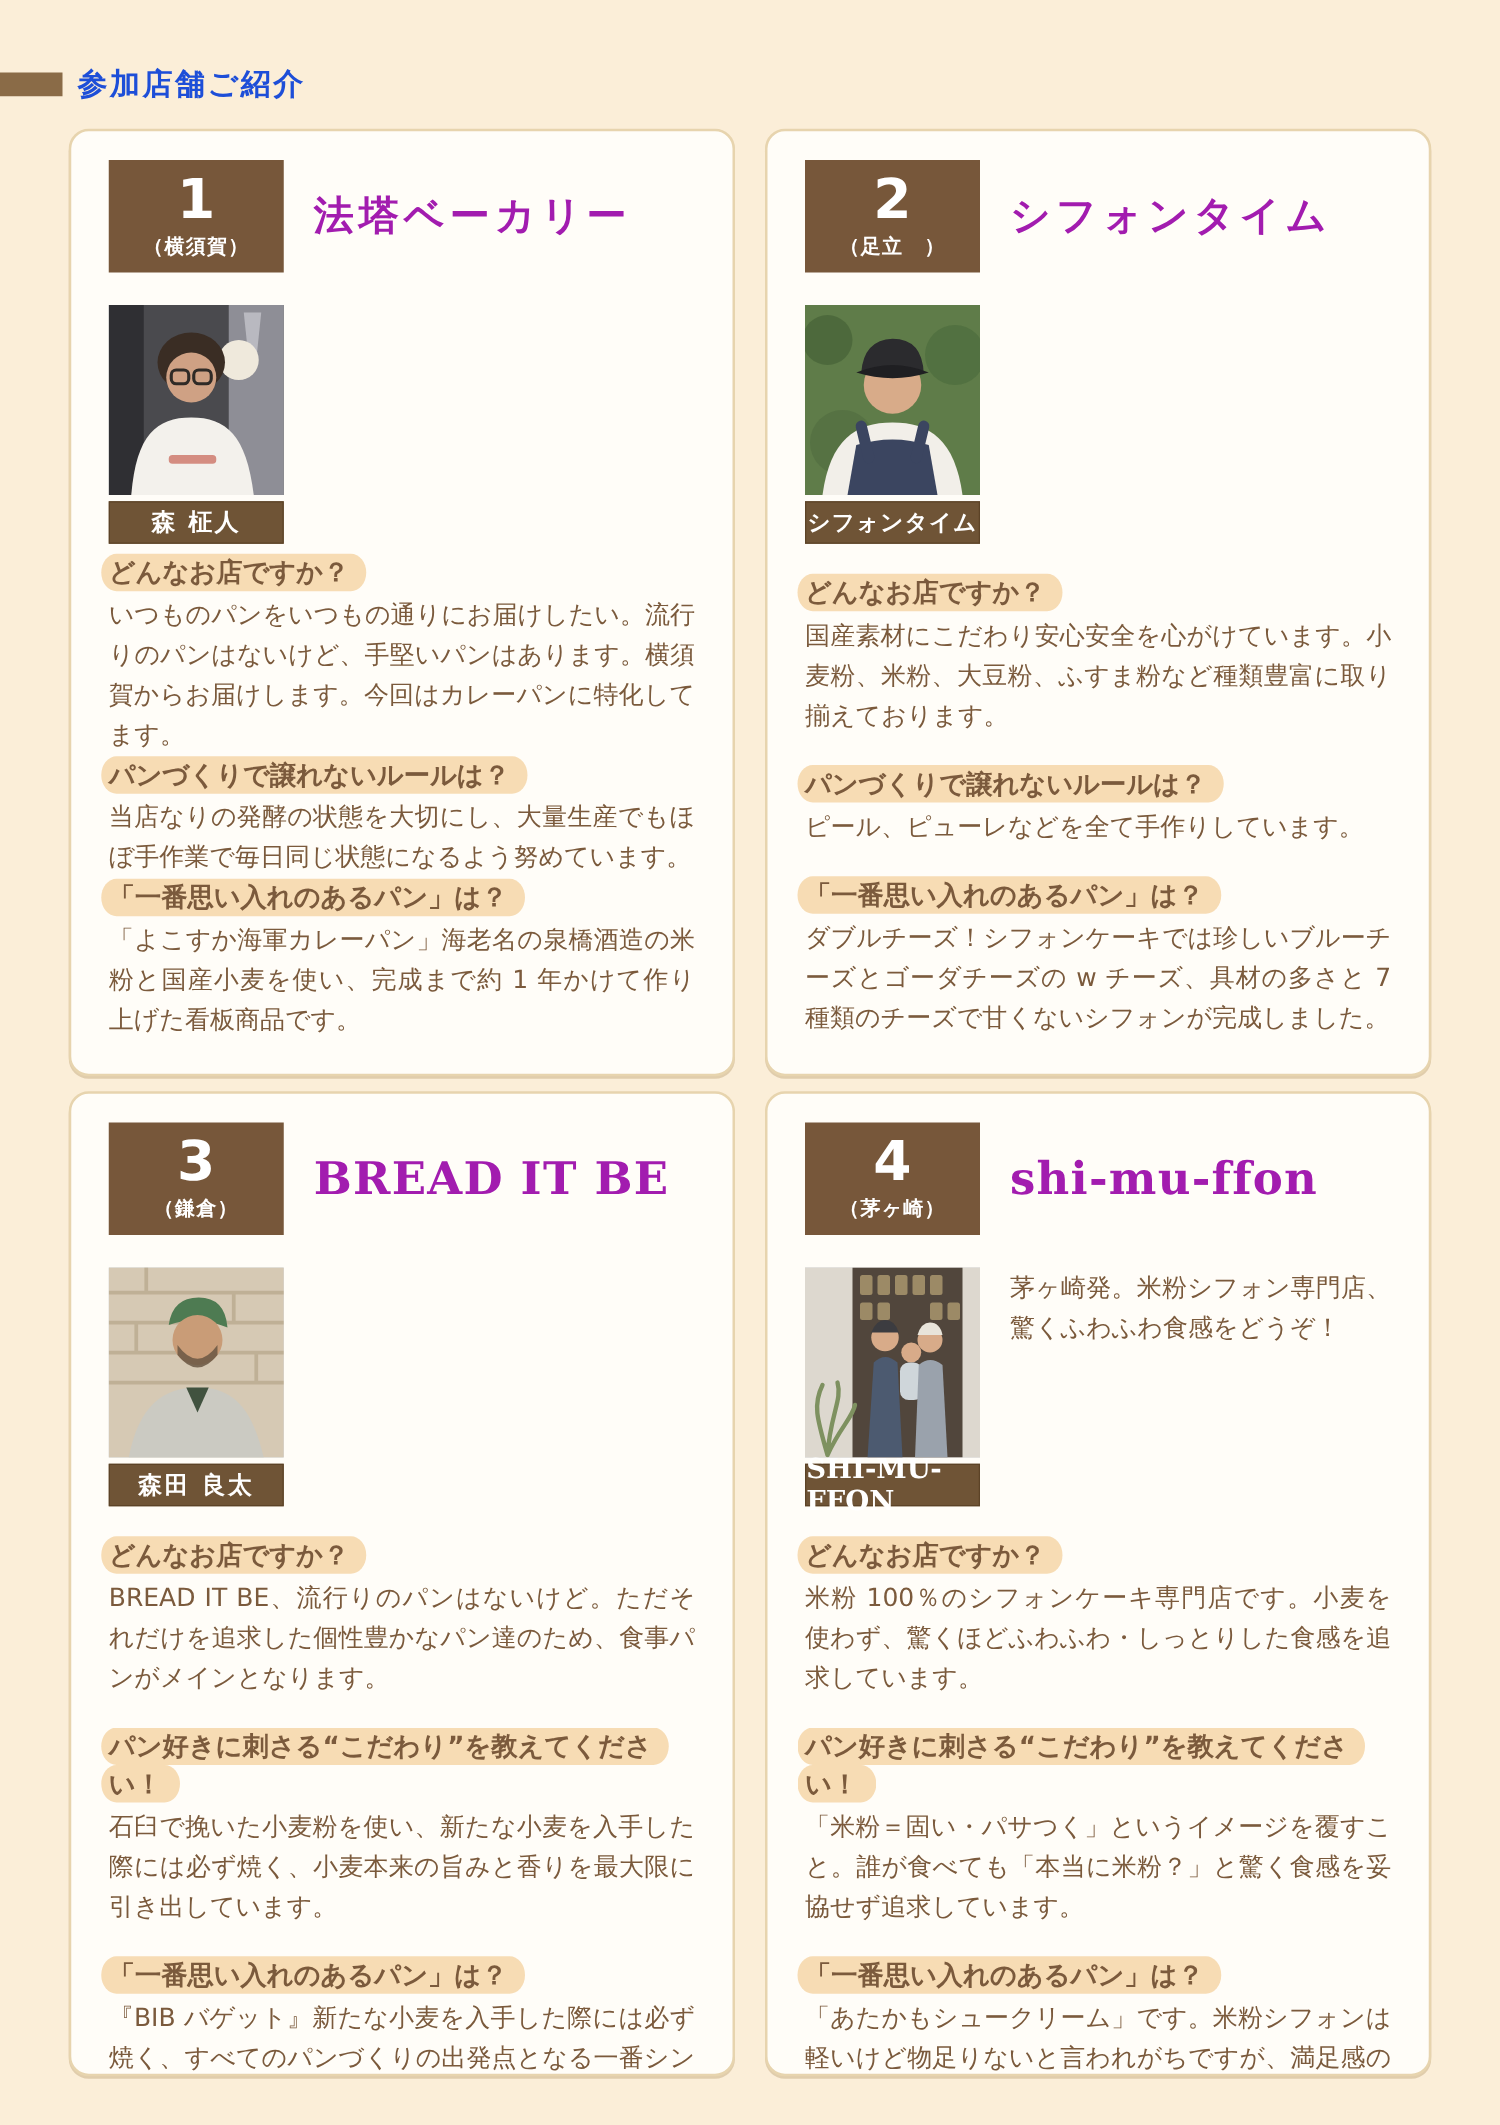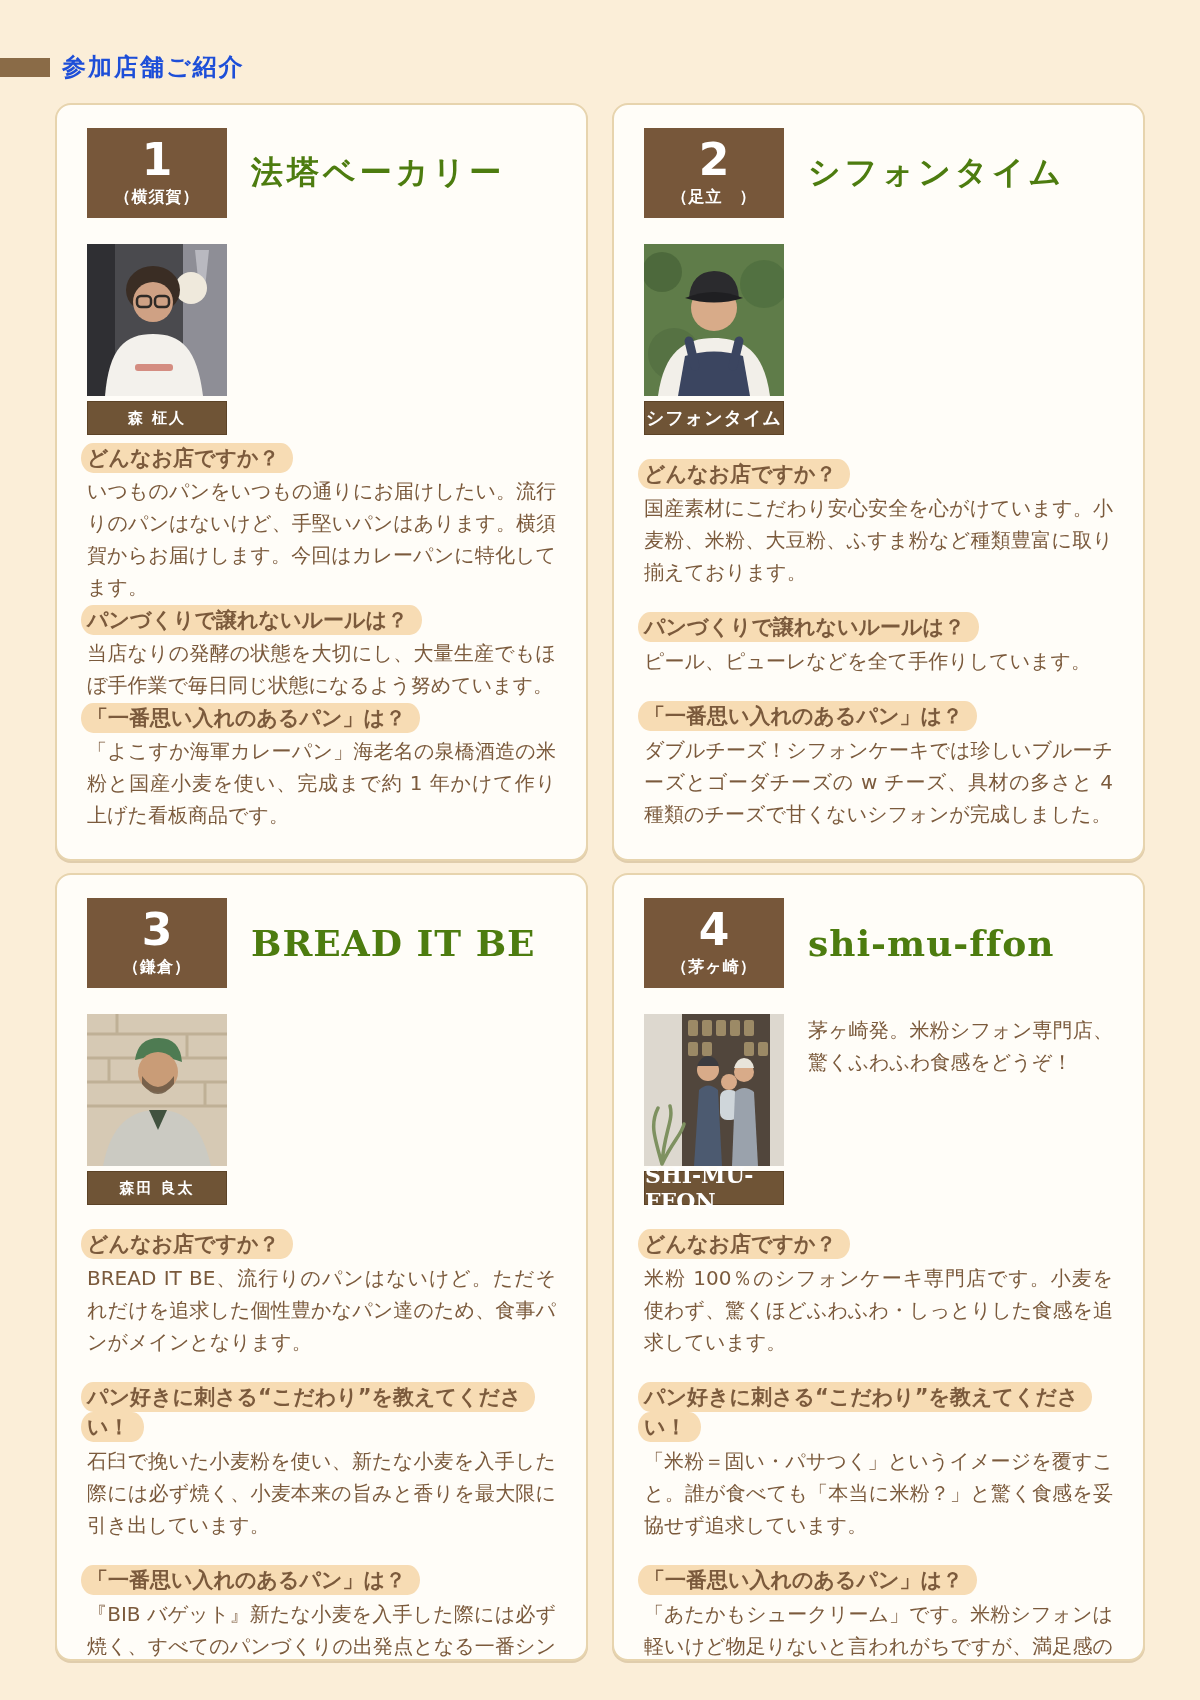--- a/index.html
+++ b/index.html
@@ -33,30 +33,30 @@
     overflow:hidden;
   }
   .card-head{display:flex;align-items:center;gap:24px;margin-bottom:26px;}
   .badge{
     width:140px;height:90px;flex:none;
     background:#77573a;color:#ffffff;
     display:flex;flex-direction:column;align-items:center;justify-content:center;
   }
   .badge-num{font-size:44px;font-weight:bold;line-height:1;}
   .badge-loc{font-size:16px;font-weight:bold;margin-top:5px;letter-spacing:1px;}
-  .shop-name{margin:0;font-size:32px;font-weight:bold;letter-spacing:4px;color:#4d7c0f;}
+  .shop-name{margin:0;font-size:32px;font-weight:bold;letter-spacing:4px;color:#a21caf;}
   .shop-name.latin{font-family:"DejaVu Serif",serif;letter-spacing:1px;font-size:36px;}
   .profile{display:flex;gap:24px;}
   .photo-wrap{flex:none;width:140px;}
   .photo{width:140px;height:152px;display:block;background:#ccc;}
   .photo svg{display:block;width:100%;height:100%;}
   .person-label{
     margin-top:5px;height:34px;background:#6f5436;color:#fff;
     display:flex;align-items:center;justify-content:center;
-    font-size:15px;font-weight:bold;letter-spacing:2px;
+    font-size:19px;font-weight:bold;letter-spacing:2px;
     border:1px solid #5c4327;box-sizing:border-box;
   }
   .person-label.latin{font-family:"DejaVu Serif",serif;letter-spacing:0;font-size:22px;}
   .intro{margin:0;font-size:20px;line-height:32px;text-align:justify;}
   .qa{margin-top:12px;}
   .q{margin:24px 0 3px;font-size:21px;line-height:30px;font-weight:bold;}
   .hl{
     background:#f7dcb4;
     border-radius:18px/22px;
     padding:3px 14px 3px 6px;margin-left:-6px;
@@ -143,21 +143,21 @@
           </div>
           <div class="person-label" style="font-size:18px;letter-spacing:1px;">シフォンタイム</div>
         </div>
       </div>
       <div class="qa">
         <p class="q"><span class="hl">どんなお店ですか？</span></p>
         <p class="a">国産素材にこだわり安心安全を心がけています。小麦粉、米粉、大豆粉、ふすま粉など種類豊富に取り揃えております。</p>
         <p class="q"><span class="hl">パンづくりで譲れないルールは？</span></p>
         <p class="a">ピール、ピューレなどを全て手作りしています。</p>
         <p class="q"><span class="hl">「一番思い入れのあるパン」は？</span></p>
-        <p class="a">ダブルチーズ！シフォンケーキでは珍しいブルーチーズとゴーダチーズの w チーズ、具材の多さと 4 種類のチーズで甘くないシフォンが完成しました。</p>
+        <p class="a">ダブルチーズ！シフォンケーキでは珍しいブルーチーズとゴーダチーズの w チーズ、具材の多さと 7 種類のチーズで甘くないシフォンが完成しました。</p>
       </div>
     </section>
 
     <section class="card">
       <div class="card-head">
         <div class="badge">
           <div class="badge-num">3</div>
           <div class="badge-loc">（鎌倉）</div>
         </div>
         <h2 class="shop-name latin">BREAD IT BE</h2>

